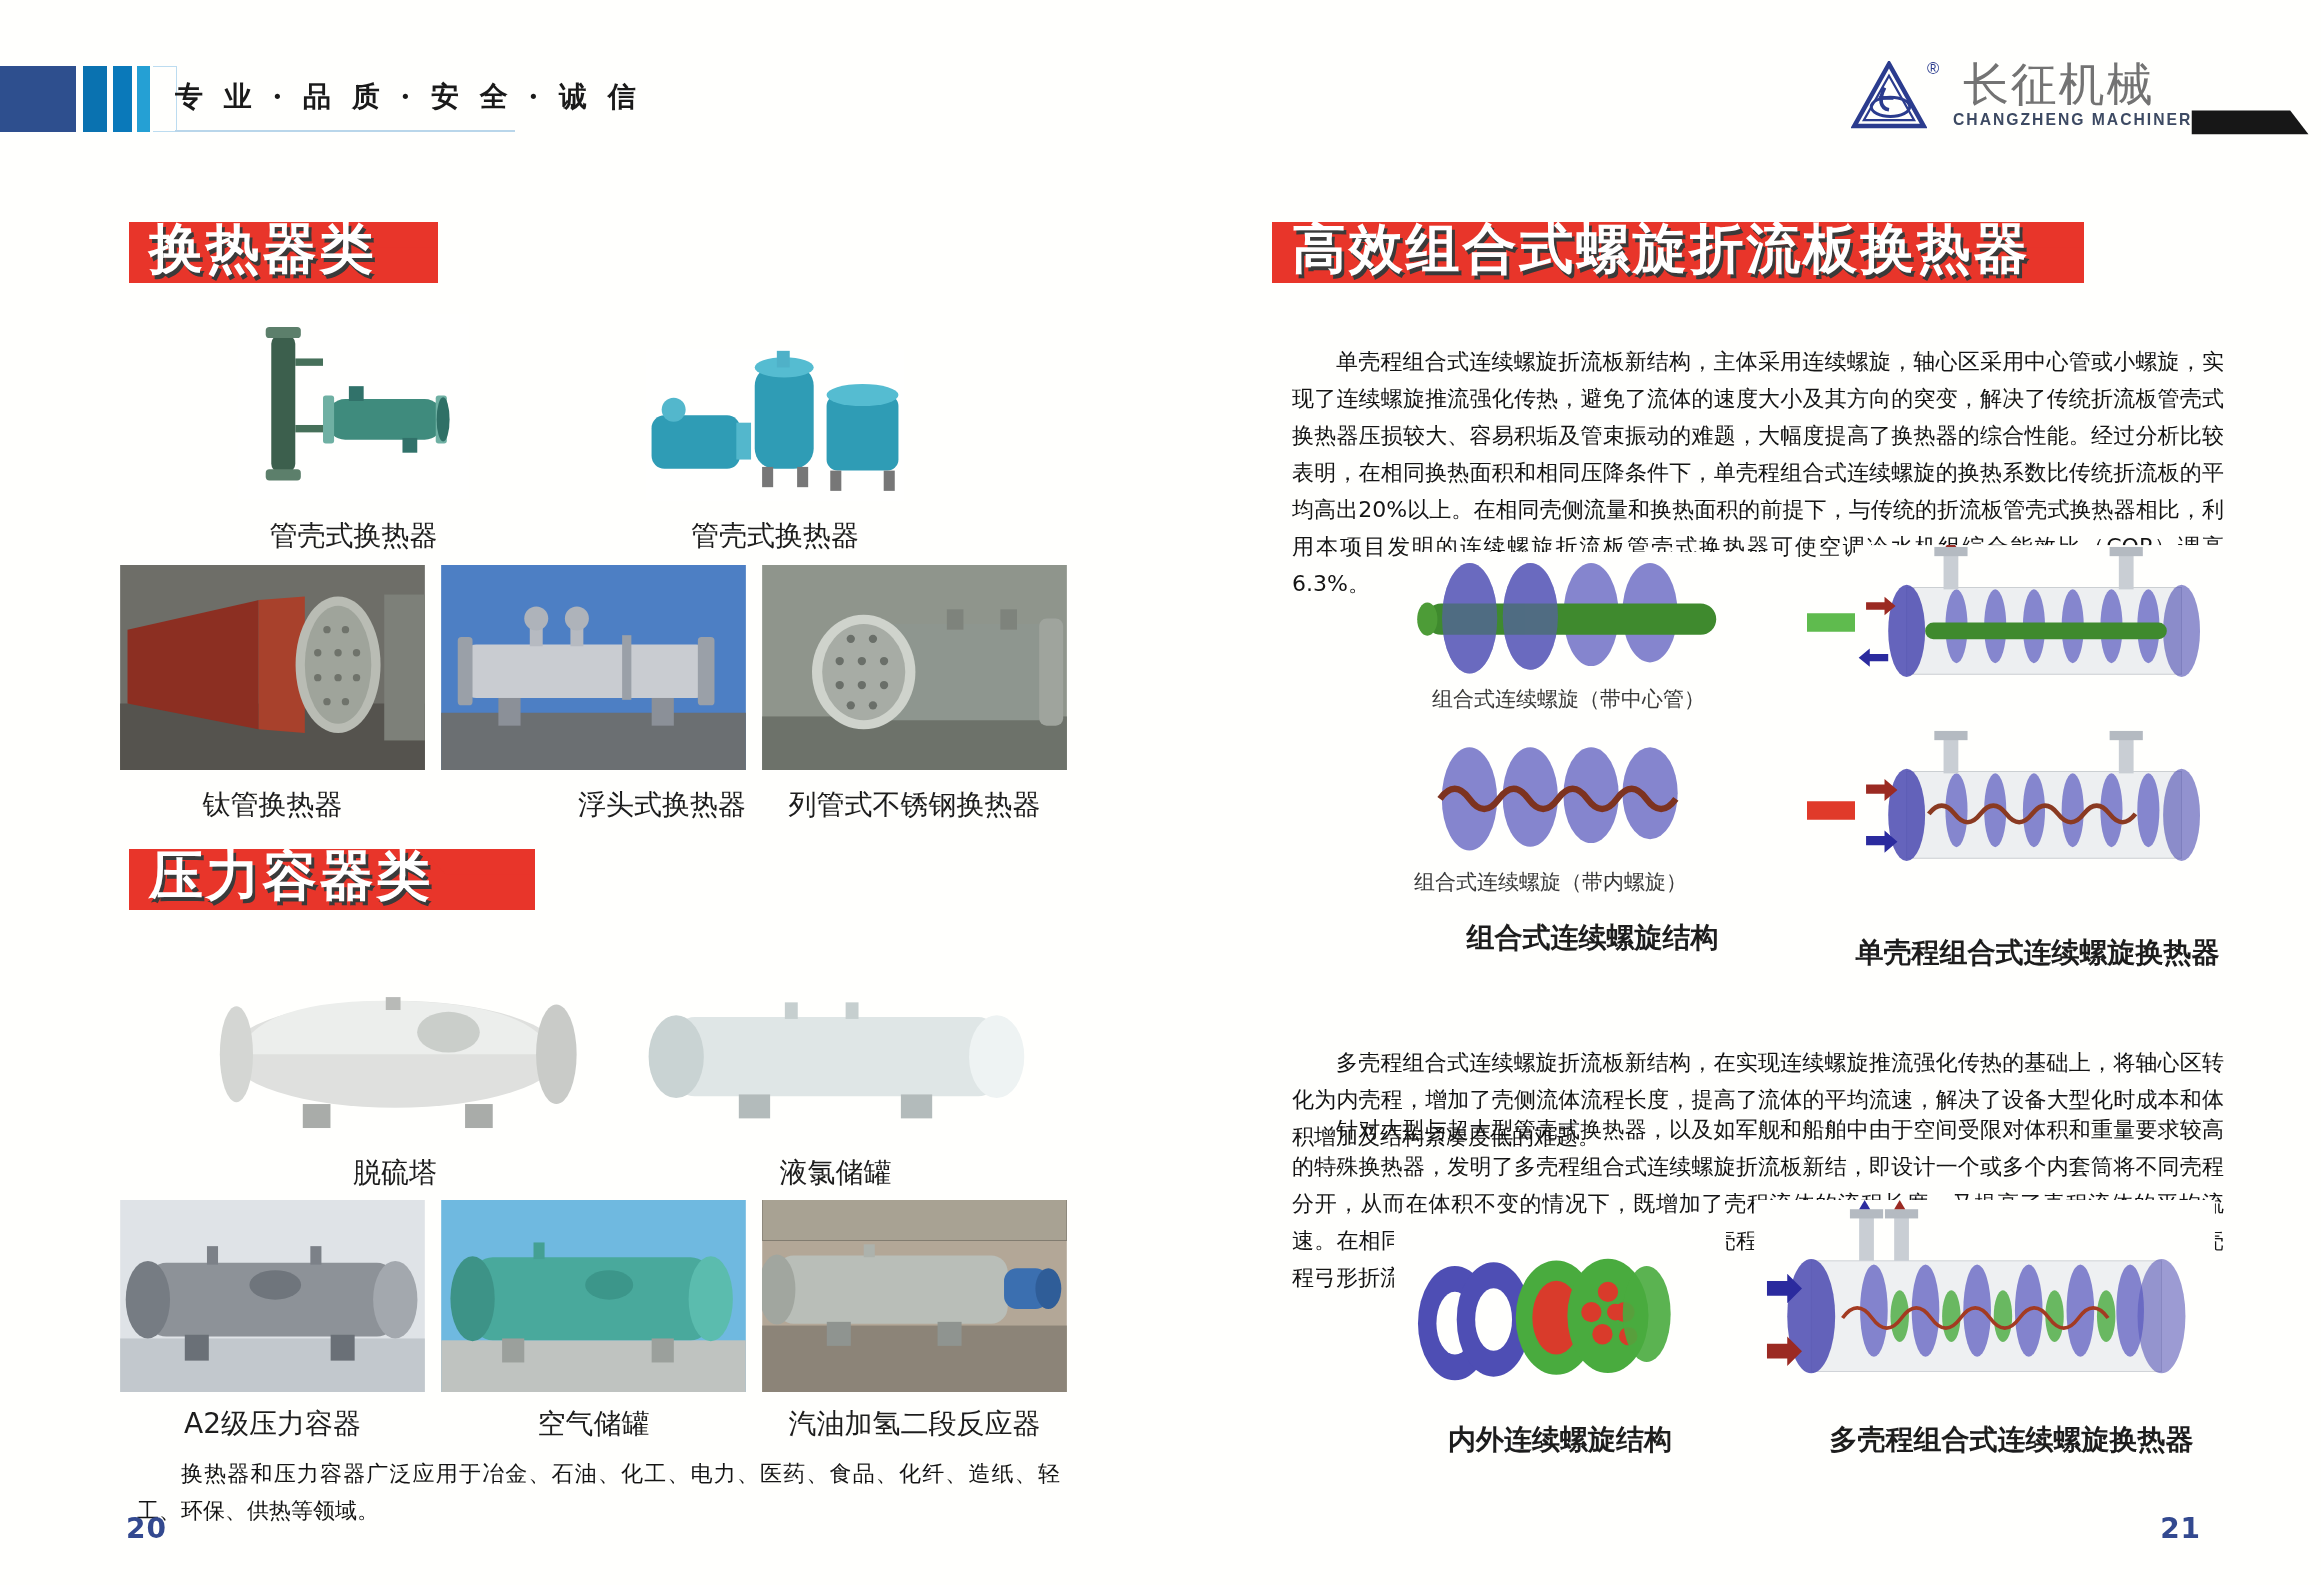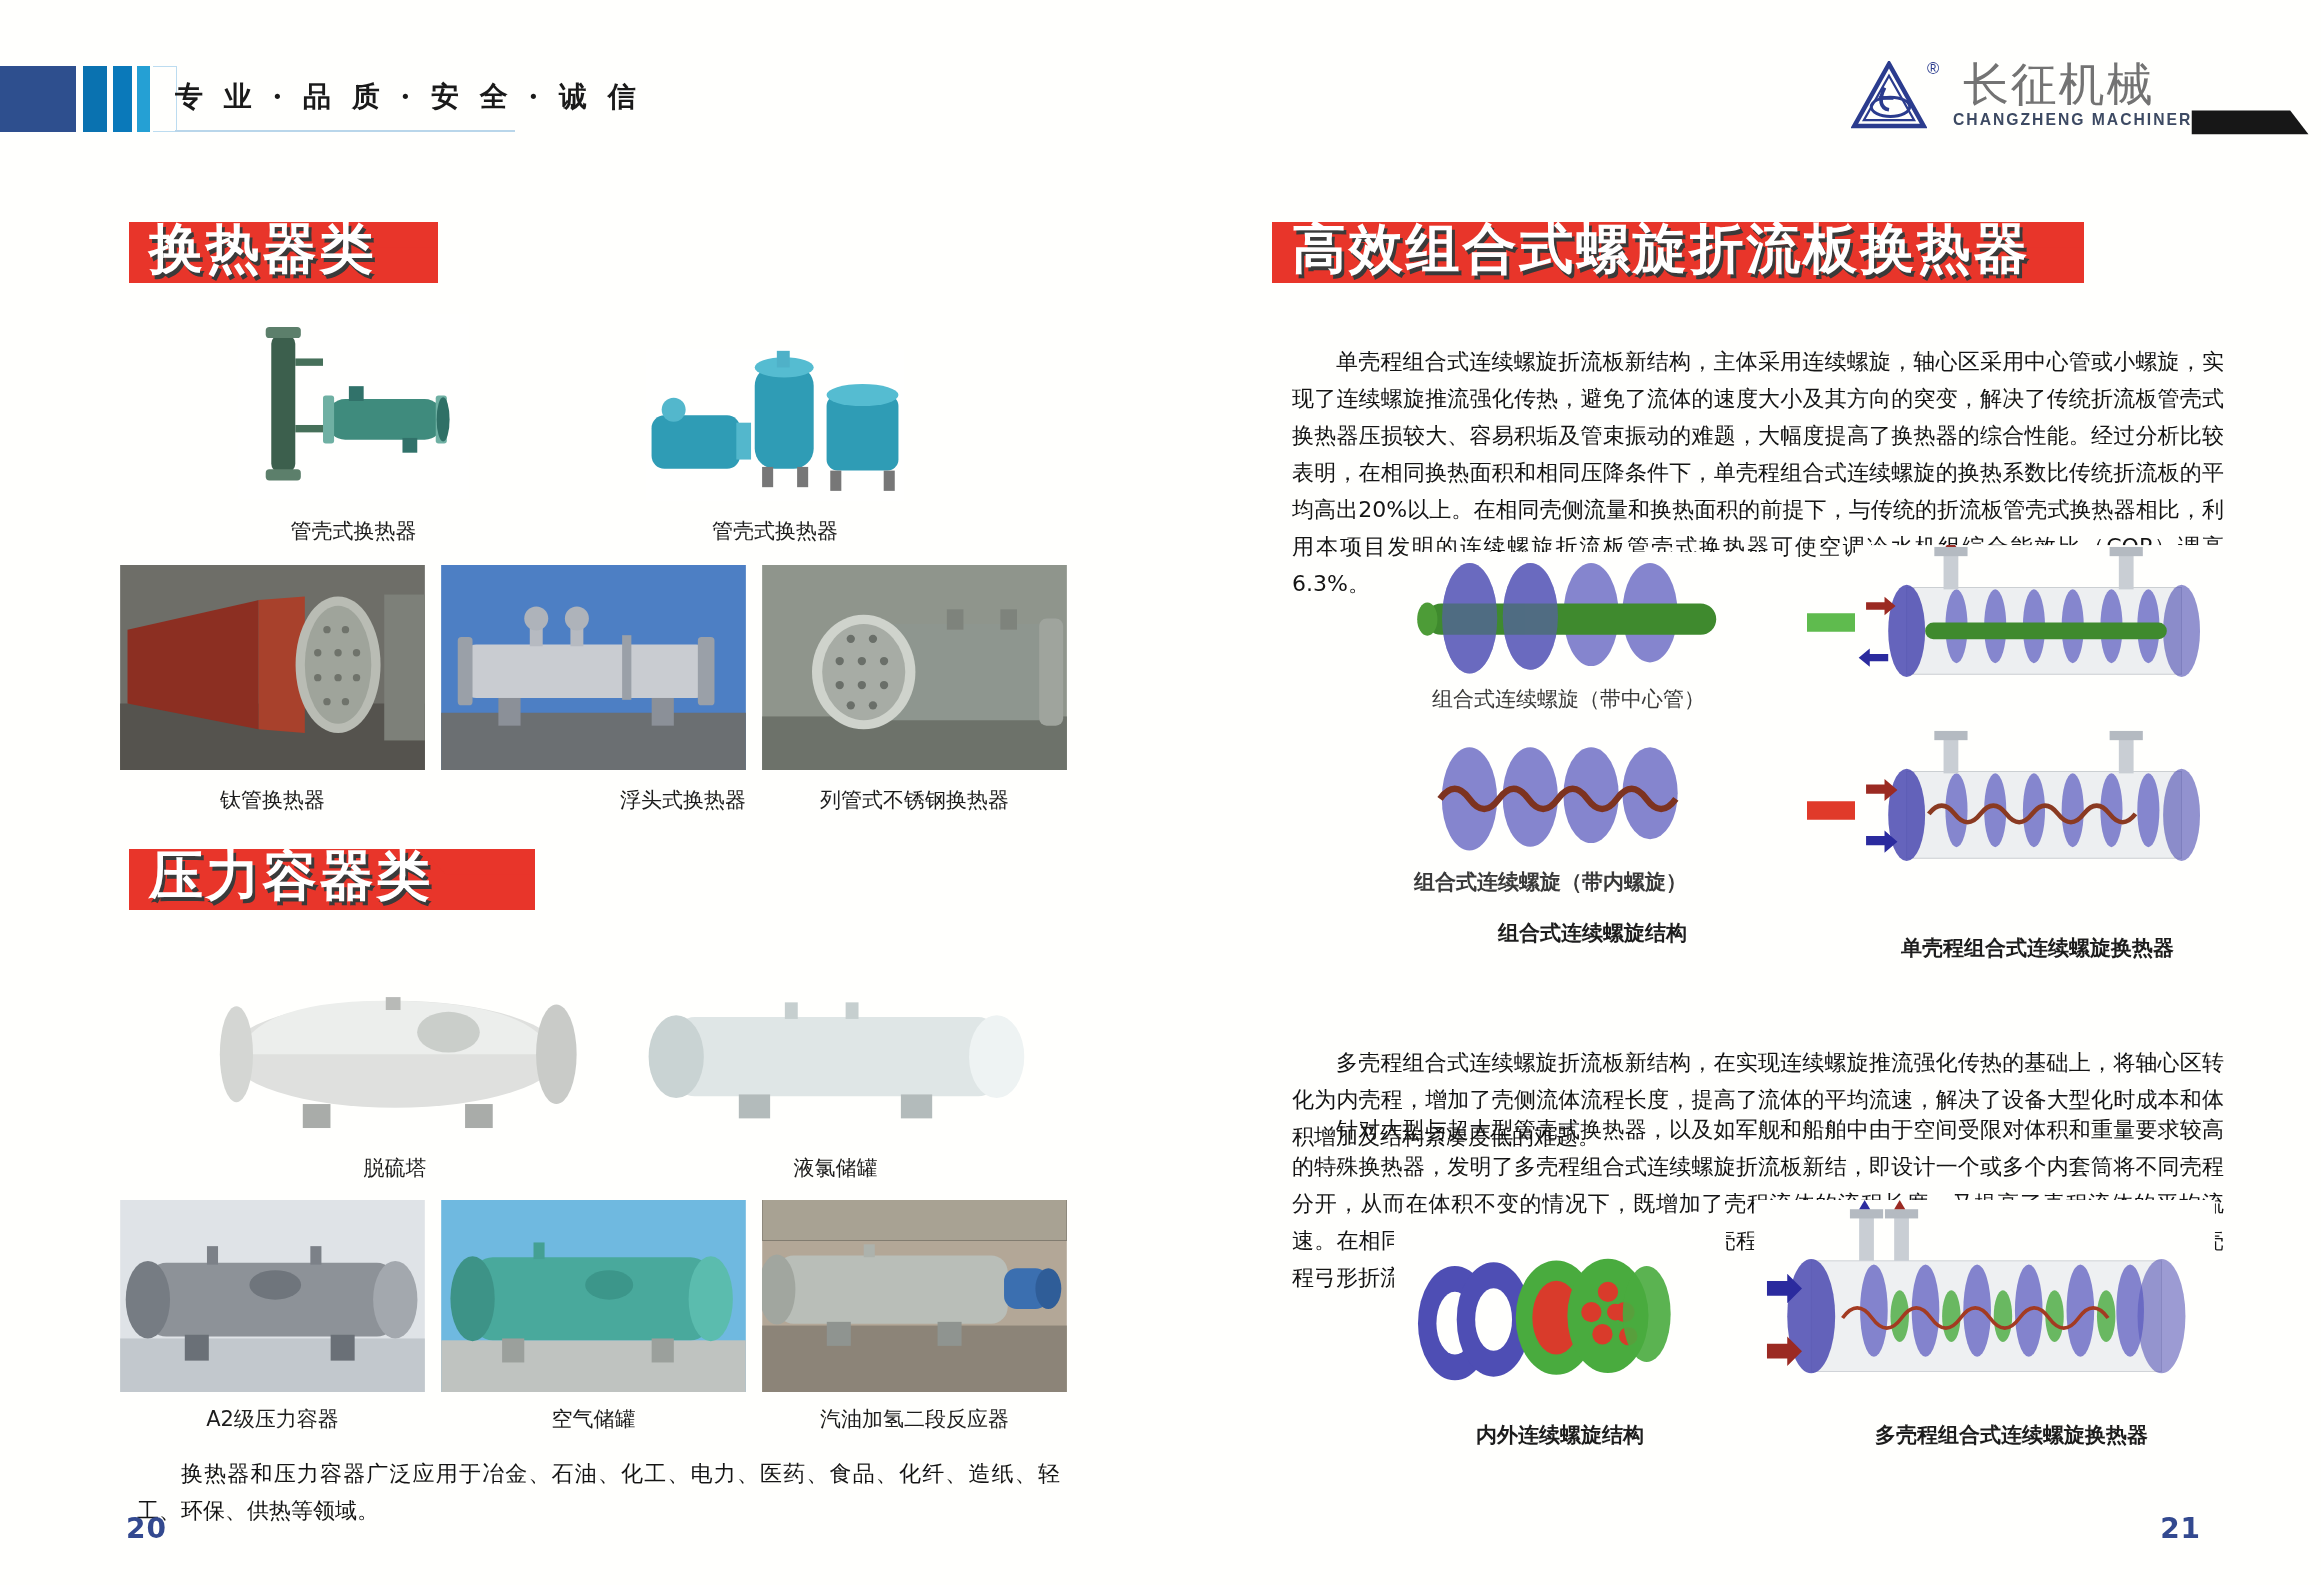--- a/index.html
+++ b/index.html
@@ -33,21 +33,21 @@
   .redhdr{position:absolute;height:61px;background:#e8352a;}
   .redhdr .shape{position:absolute;left:0;top:0;height:100%;width:100%;background:#e8352a;
      clip-path:polygon(0 0, 72% 0, 78% 42%, 100% 42%, 100% 100%, 0 100%);}
   .redhdr .txt{position:absolute;left:20px;top:-11px;font-size:54px;font-weight:900;color:#ffffff;
      letter-spacing:2.8px;line-height:76px;white-space:nowrap;
      text-shadow:2.8px 3.7px 0 #3a3a3a;
      font-family:"DejaVu Sans","Liberation Sans",sans-serif;}
 
   
   .photo{position:absolute;overflow:hidden;}
-  .cap{position:absolute;font-size:21px;color:#1d1d1d;text-align:center;white-space:nowrap;
+  .cap{position:absolute;font-size:28px;color:#1d1d1d;text-align:center;white-space:nowrap;
        font-family:"DejaVu Sans","Liberation Sans",sans-serif;}
   .cap-b{font-weight:700;}
 
   
   .para{position:absolute;font-size:22px;line-height:37px;color:#141414;text-align:justify;
         font-family:"DejaVu Sans","Liberation Sans",sans-serif;text-indent:2em;}
 
   .diaglabel{position:absolute;font-size:21px;color:#3a3a3a;white-space:nowrap;
         font-family:"DejaVu Serif","Liberation Serif",serif;}
 
@@ -347,21 +347,21 @@
         <ellipse cx="62" cy="66" rx="30" ry="56"></ellipse>
         <ellipse cx="128" cy="64" rx="30" ry="54"></ellipse>
         <ellipse cx="194" cy="62" rx="30" ry="52"></ellipse>
         <ellipse cx="258" cy="60" rx="30" ry="50"></ellipse>
       </g>
       <g stroke="#7d3320" stroke-width="7" fill="none">
         <path d="M30 66 q16 -22 32 0 q16 22 32 0 q16 -22 32 0 q16 22 32 0 q16 -22 32 0 q16 22 32 0 q16 -22 32 0 q16 22 32 0"></path>
       </g>
     </svg>
   </div>
-  <div class="diaglabel" style="left:1414px;top:868px;font-weight:bold;">组合式连续螺旋（带内螺旋）</div>
+  <div class="diaglabel" style="left:1414px;top:868px;">组合式连续螺旋（带内螺旋）</div>
 
   <svg style="position:absolute;left:1807px;top:792px;" width="120" height="37" viewBox="0 0 130 40">
     <polygon points="0,10 88,10 88,0 128,20 88,40 88,30 0,30" fill="#e03a2a"></polygon>
   </svg>
 
   <div class="photo" style="left:1855px;top:729px;width:369px;height:157px;">
     <svg class="ph" viewBox="0 0 400 170">
       <rect width="400" height="170" fill="#fffffd"></rect>
       <rect x="56" y="46" width="298" height="94" fill="#dfe3e8" opacity=".55" stroke="#9aa1aa"></rect>
       <ellipse cx="56" cy="93" rx="20" ry="50" fill="#4a49b0" opacity=".85"></ellipse>

